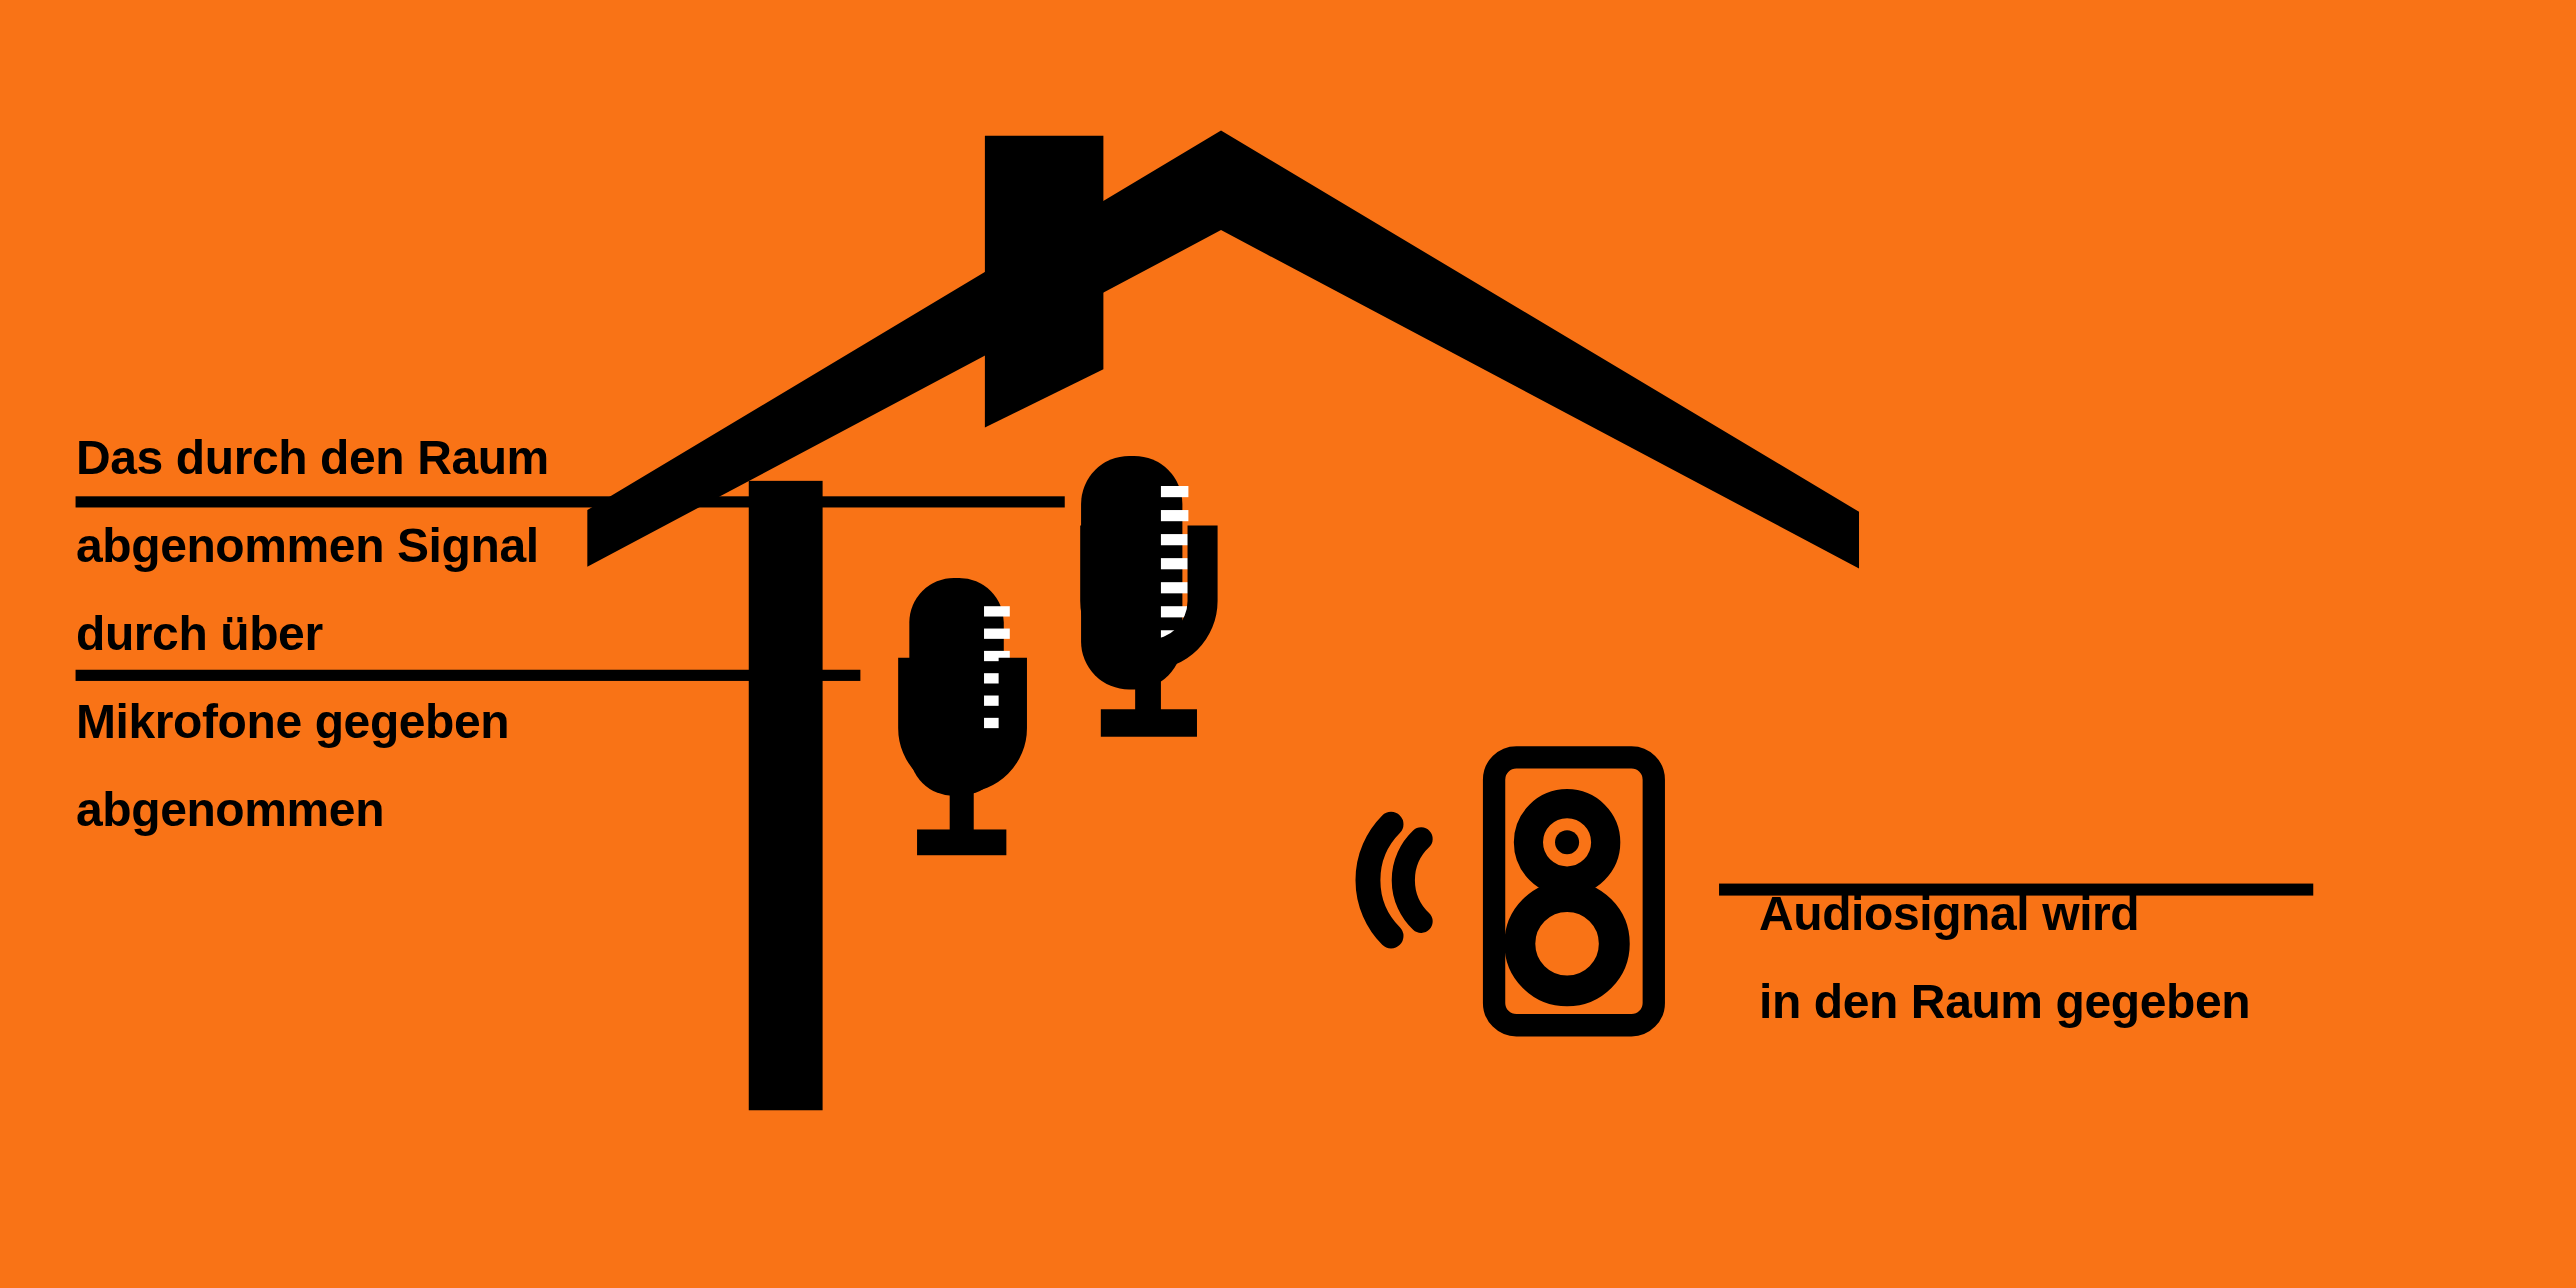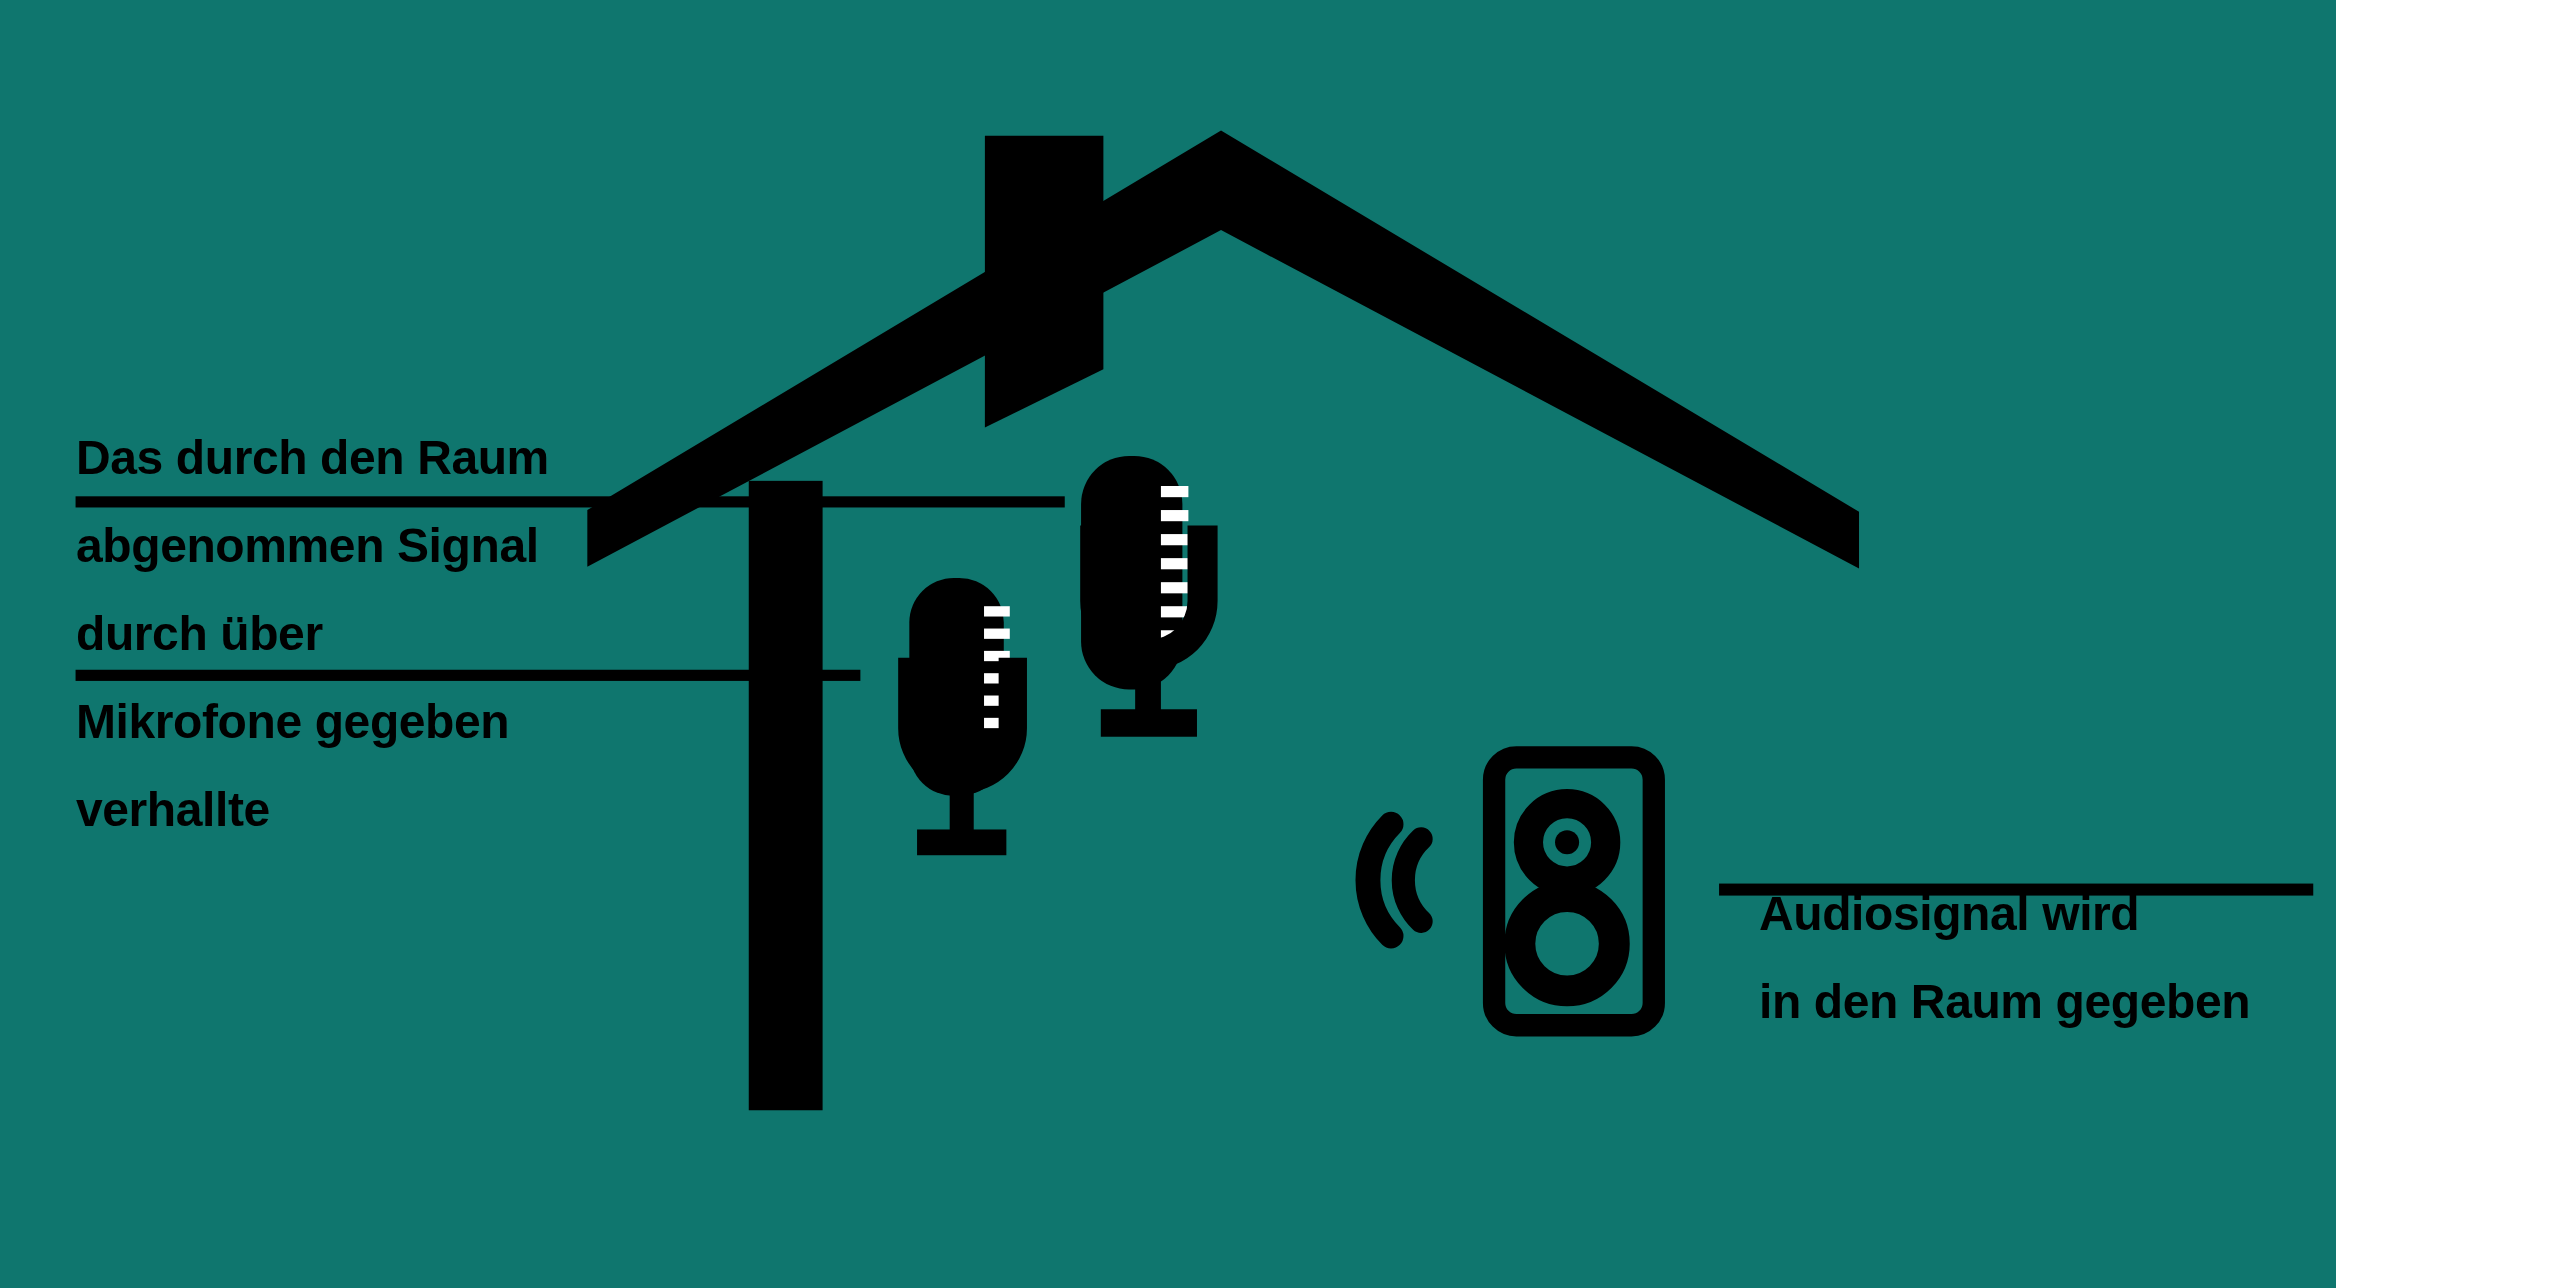--- a/index.html
+++ b/index.html
@@ -8,23 +8,23 @@
     background: #ffffff;
   }
   body {
     width: 2576px;
     height: 1288px;
     font-family: "Liberation Sans", sans-serif;
     overflow: hidden;
   }
   #stage {
     position: relative;
-    width: 2336px;
+    width: 2576px;
     height: 1288px;
-    background: #0f766e;
+    background: #f97316;
   }
   #diagram-svg {
     position: absolute;
     left: 0;
     top: 0;
     width: 2576px;
     height: 1288px;
     display: block;
   }
   .caption {
@@ -121,21 +121,21 @@
       <path d="M1620,960 a92,92 0 0 0 0,130" stroke-width="29"></path>
     </g>
 
   </svg>
 
   <div class="caption" id="caption-left">
     <span class="caption-line">Das durch den Raum</span>
     <span class="caption-line">abgenommen Signal</span>
     <span class="caption-line">durch über</span>
     <span class="caption-line">Mikrofone gegeben</span>
-    <span class="caption-line">verhallte</span>
+    <span class="caption-line">abgenommen</span>
   </div>
 
   <div class="caption" id="caption-right">
     <span class="caption-line">Audiosignal wird</span>
     <span class="caption-line">in den Raum gegeben</span>
   </div>
 
 </div>
 
 

